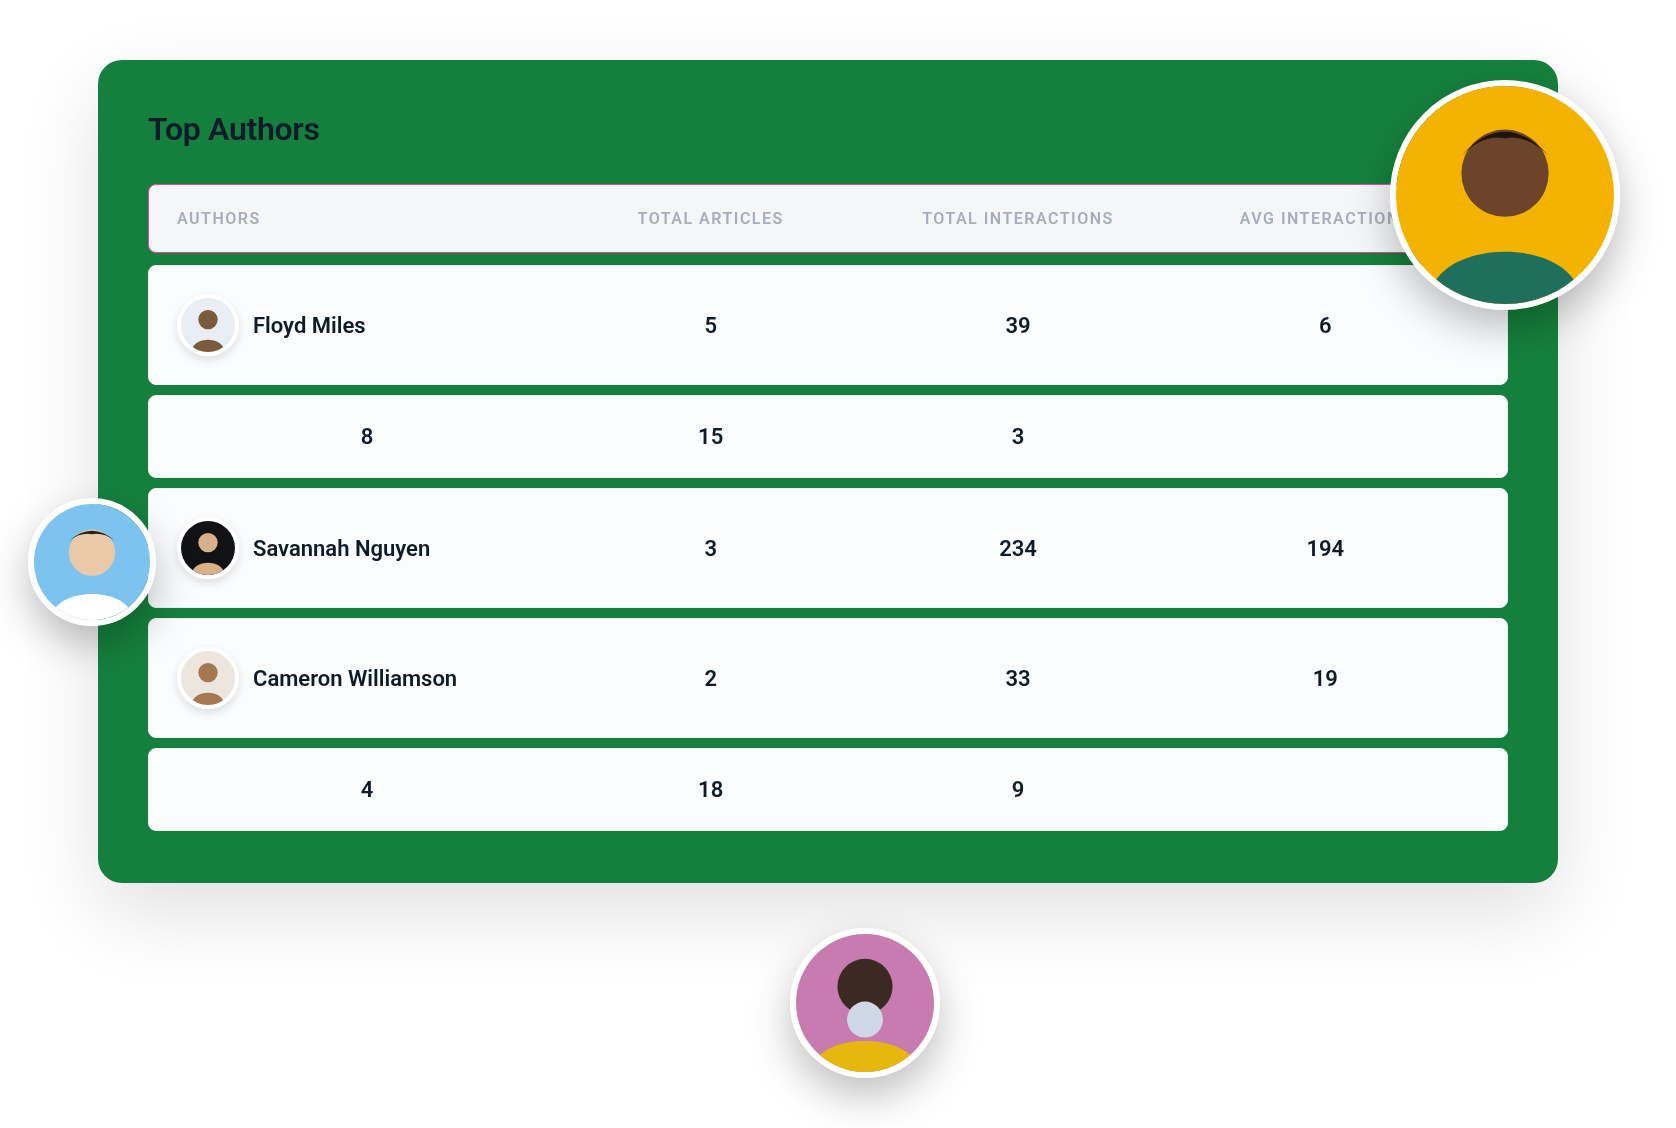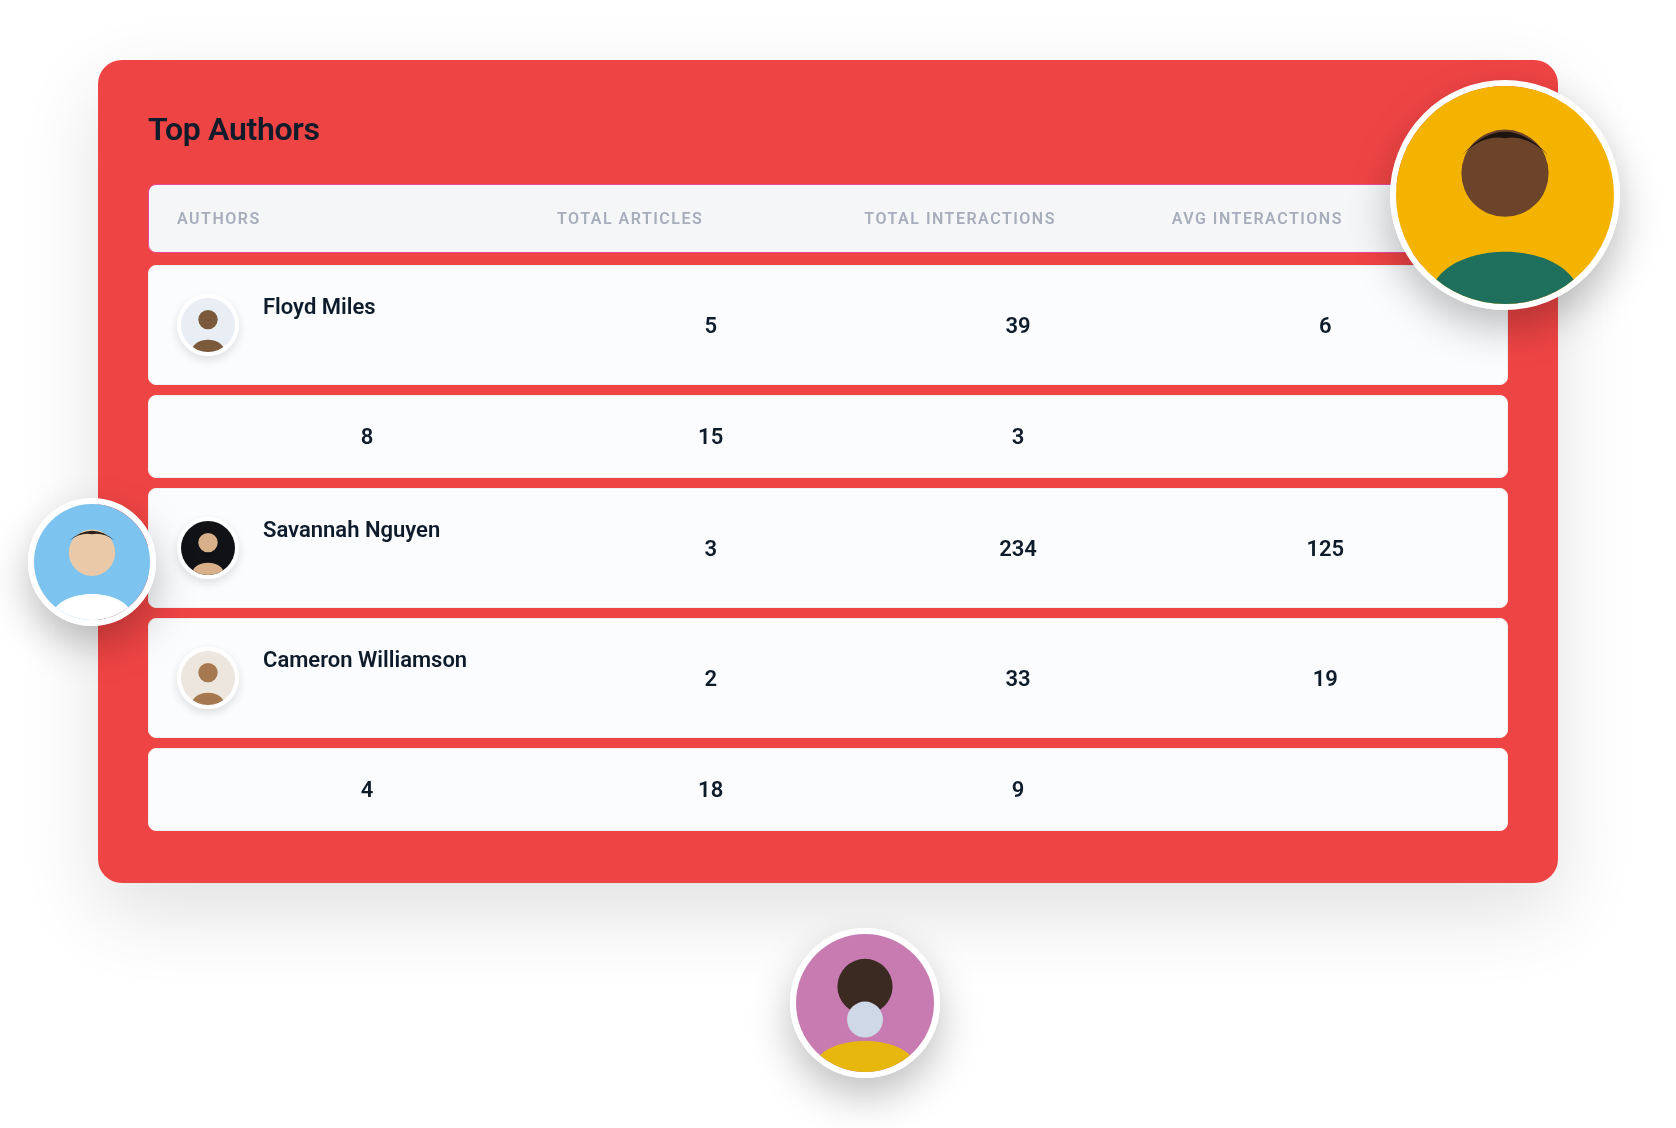--- a/index.html
+++ b/index.html
@@ -12,21 +12,21 @@
   .stage {
     position: relative;
     width: 1676px;
     height: 1128px;
   }
   .card {
     position: absolute;
     left: 98px;
     top: 60px;
     width: 1460px;
-    background: #ef4444;
+    background: #15803d;
     border-radius: 24px;
     box-shadow: 0 30px 80px rgba(0,0,0,0.12);
     padding: 50px 50px 42px 50px;
   }
   .card-title {
     font-size: 32px;
     font-weight: 600;
     color: #0d1b2a;
     margin-bottom: 36px;
     letter-spacing: -0.3px;
@@ -38,36 +38,36 @@
     background: #f5f6f8;
     border: 1px solid #ec4899;
     border-radius: 8px;
     padding: 24px 28px;
     color: #a6adbb;
     font-size: 16px;
     font-weight: 600;
     letter-spacing: 1.5px;
   }
   .thead .col-label { text-align: left; }
-  .thead .col-center { }
+  .thead .col-center { text-align: center; }
   .tbody { margin-top: 12px; }
   .trow {
     display: grid;
     grid-template-columns: 380px 1fr 1fr 1fr;
     align-items: center;
     background: #fbfcfd;
     border: 1px solid #eef0f3;
     border-radius: 8px;
     padding: 28px 28px;
     margin-bottom: 10px;
   }
   .author-cell {
     display: flex;
-    align-items: flex-start;
-    gap: 24px;
+    align-items: center;
+    gap: 14px;
   }
   .avatar {
     width: 62px;
     height: 62px;
     border-radius: 50%;
     border: 4px solid #ffffff;
     box-shadow: 0 4px 10px rgba(0,0,0,0.12);
     display: flex;
     align-items: center;
     justify-content: center;
@@ -146,21 +146,21 @@
             <svg viewBox="0 0 100 100">
               <rect width="100" height="100" fill="#101216"></rect>
               <circle cx="50" cy="40" r="18" fill="#d8b08a"></circle>
               <path d="M20 100 C20 70 80 70 80 100 Z" fill="#d8b08a"></path>
             </svg>
           </div>
           <div class="author-name">Savannah Nguyen</div>
         </div>
         <div class="num">3</div>
         <div class="num">234</div>
-        <div class="num">125</div>
+        <div class="num">194</div>
       </div>
 
       <div class="trow">
         <div class="author-cell">
           <div class="avatar">
             <svg viewBox="0 0 100 100">
               <rect width="100" height="100" fill="#ece6df"></rect>
               <circle cx="50" cy="40" r="18" fill="#a67850"></circle>
               <path d="M20 100 C20 70 80 70 80 100 Z" fill="#a67850"></path>
             </svg>

